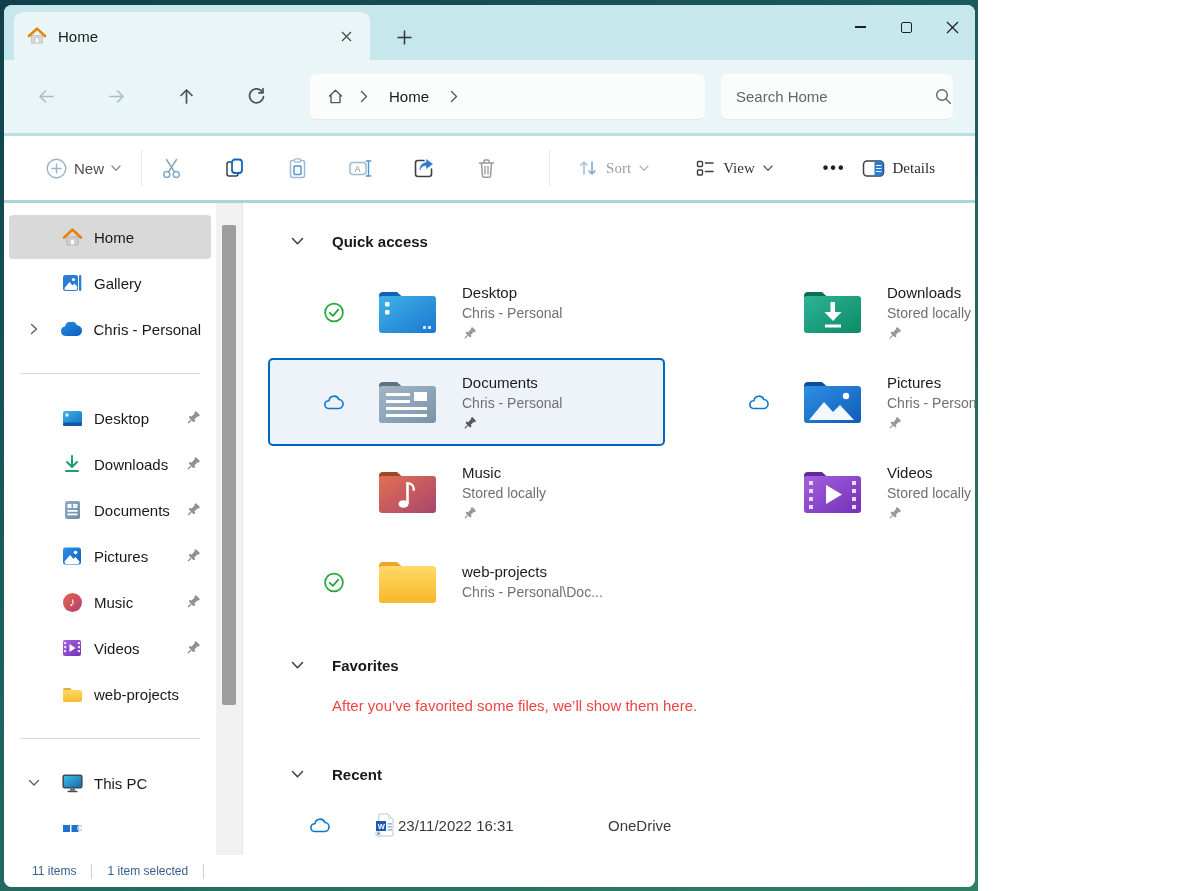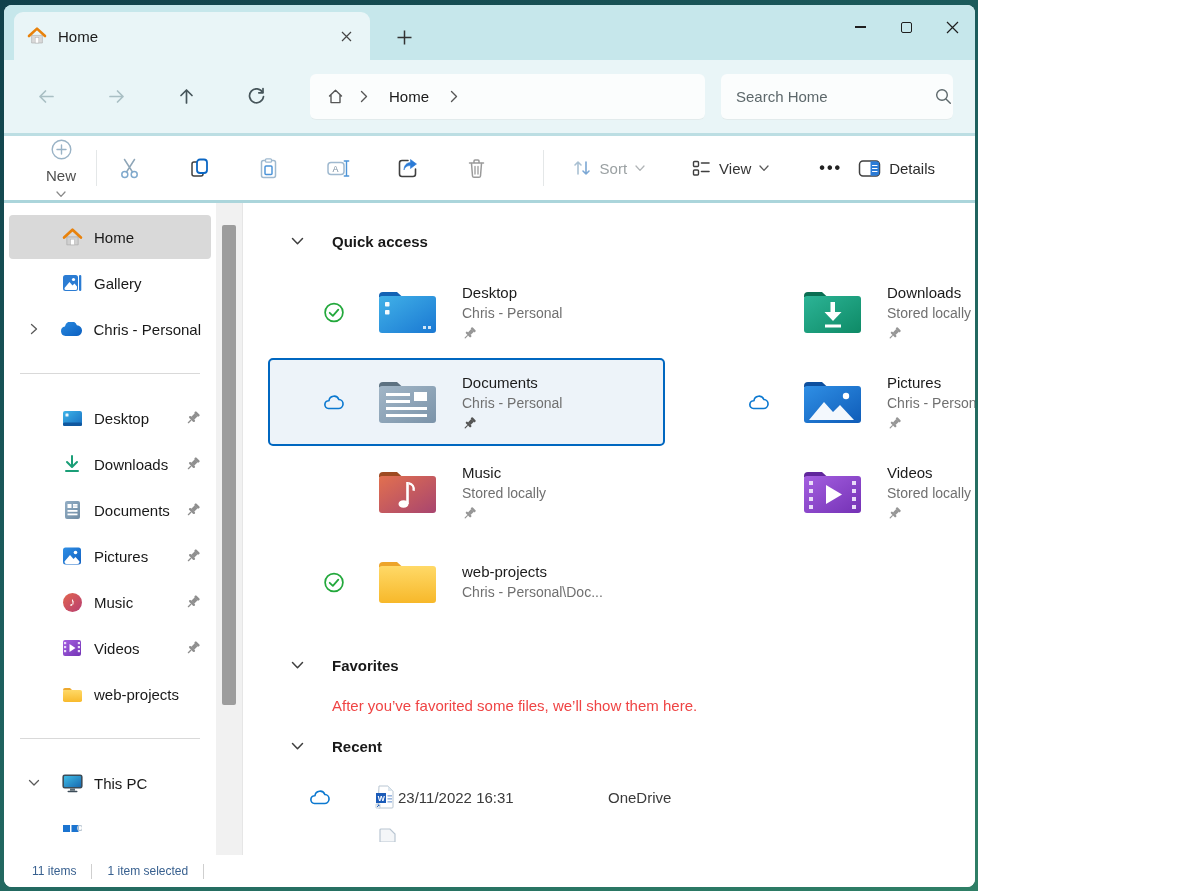--- a/index.html
+++ b/index.html
@@ -43,27 +43,27 @@
     font-family:"Liberation Sans",sans-serif; font-size:15px; color:#be185d; }
   .searchbox input::placeholder { color:#5d686b; opacity:1; }
 
   .hline1 { height:3px; background:#bcdee3; flex:0 0 auto; }
   .hline2 { height:3px; background:#abd5db; flex:0 0 auto; }
 
   
   .toolbar { height:64px; background:#fff; flex:0 0 auto;
     display:flex; align-items:center; }
   .tb-new { display:flex; align-items:center; gap:7px; margin-left:36px;
-    color:#4e4e4e; font-size:15px; padding:8px 6px; border-radius:5px;flex-direction:column; }
+    color:#4e4e4e; font-size:15px; padding:8px 6px; border-radius:5px; }
   .tb-sep { width:1px; height:36px; background:#e4e7e8; margin-left:14px; }
   .tb-btn { width:64px; height:48px; margin:0 4px; display:flex;
     align-items:center; justify-content:center; border-radius:5px; }
   .tb-btn.first { margin-left:2px; }
   .tb-group { display:flex; align-items:center; gap:8px; font-size:15px;
-    padding:8px 6px; border-radius:5px; }
+    padding:8px 6px; border-radius:5px;font-family:Liberation Serif, serif; }
   .tb-sort { margin-left:22px; color:#9aa0a2; }
   .tb-view { margin-left:34px; color:#353535; }
   .tb-more { margin-left:34px; color:#222; font-size:16px; font-weight:bold;
     letter-spacing:2px; padding:6px 10px; }
   .tb-details { margin-left:auto; margin-right:34px; color:#2b2b2b; }
 
   
   .content { flex:1; min-height:0; display:flex; background:#fff; }
   .sidebar { width:212px; padding-top:10px; overflow:hidden; }
   .side-item { height:44px; margin:2px 5px; border-radius:4px; display:flex;
@@ -80,21 +80,21 @@
 
   .side-scroll { width:27px; background:#f1f1f1; border-right:1px solid #e6e6e6;
     position:relative; flex:0 0 auto; }
   .side-thumb { position:absolute; left:6px; top:22px; width:14px; height:480px;
     background:#9d9d9d; border-radius:2px; }
 
   .main { flex:1; padding-top:28px; overflow:hidden; background:#fff; }
   .section-header { display:flex; align-items:center; margin-left:48px; height:20px; }
   .section-title { margin-left:28px; font-size:15px; font-weight:600; color:#191919; }
   .mt-fav { margin-top:28px; }
-  .mt-recent { margin-top:20px; }
+  .mt-recent { margin-top:48px; }
 
   .qa-grid { margin-left:25px; margin-top:16px; display:grid;
     grid-template-columns:425px 425px; grid-auto-rows:90px; align-items:center; }
   .tile { width:397px; height:88px; display:flex; align-items:center;
     border:2px solid transparent; border-radius:5px; padding-left:53px; }
   .tile.selected { border-color:#0067c0; background:#edf3f9; }
   .tile-status { width:22px; display:flex; justify-content:center; }
   .tile-folder { margin-left:31px; width:64px; display:flex; }
   .tile-text { margin-left:22px; display:flex; flex-direction:column; }
   .tile-name { font-size:15px; color:#1b1b1b; line-height:21px; }

